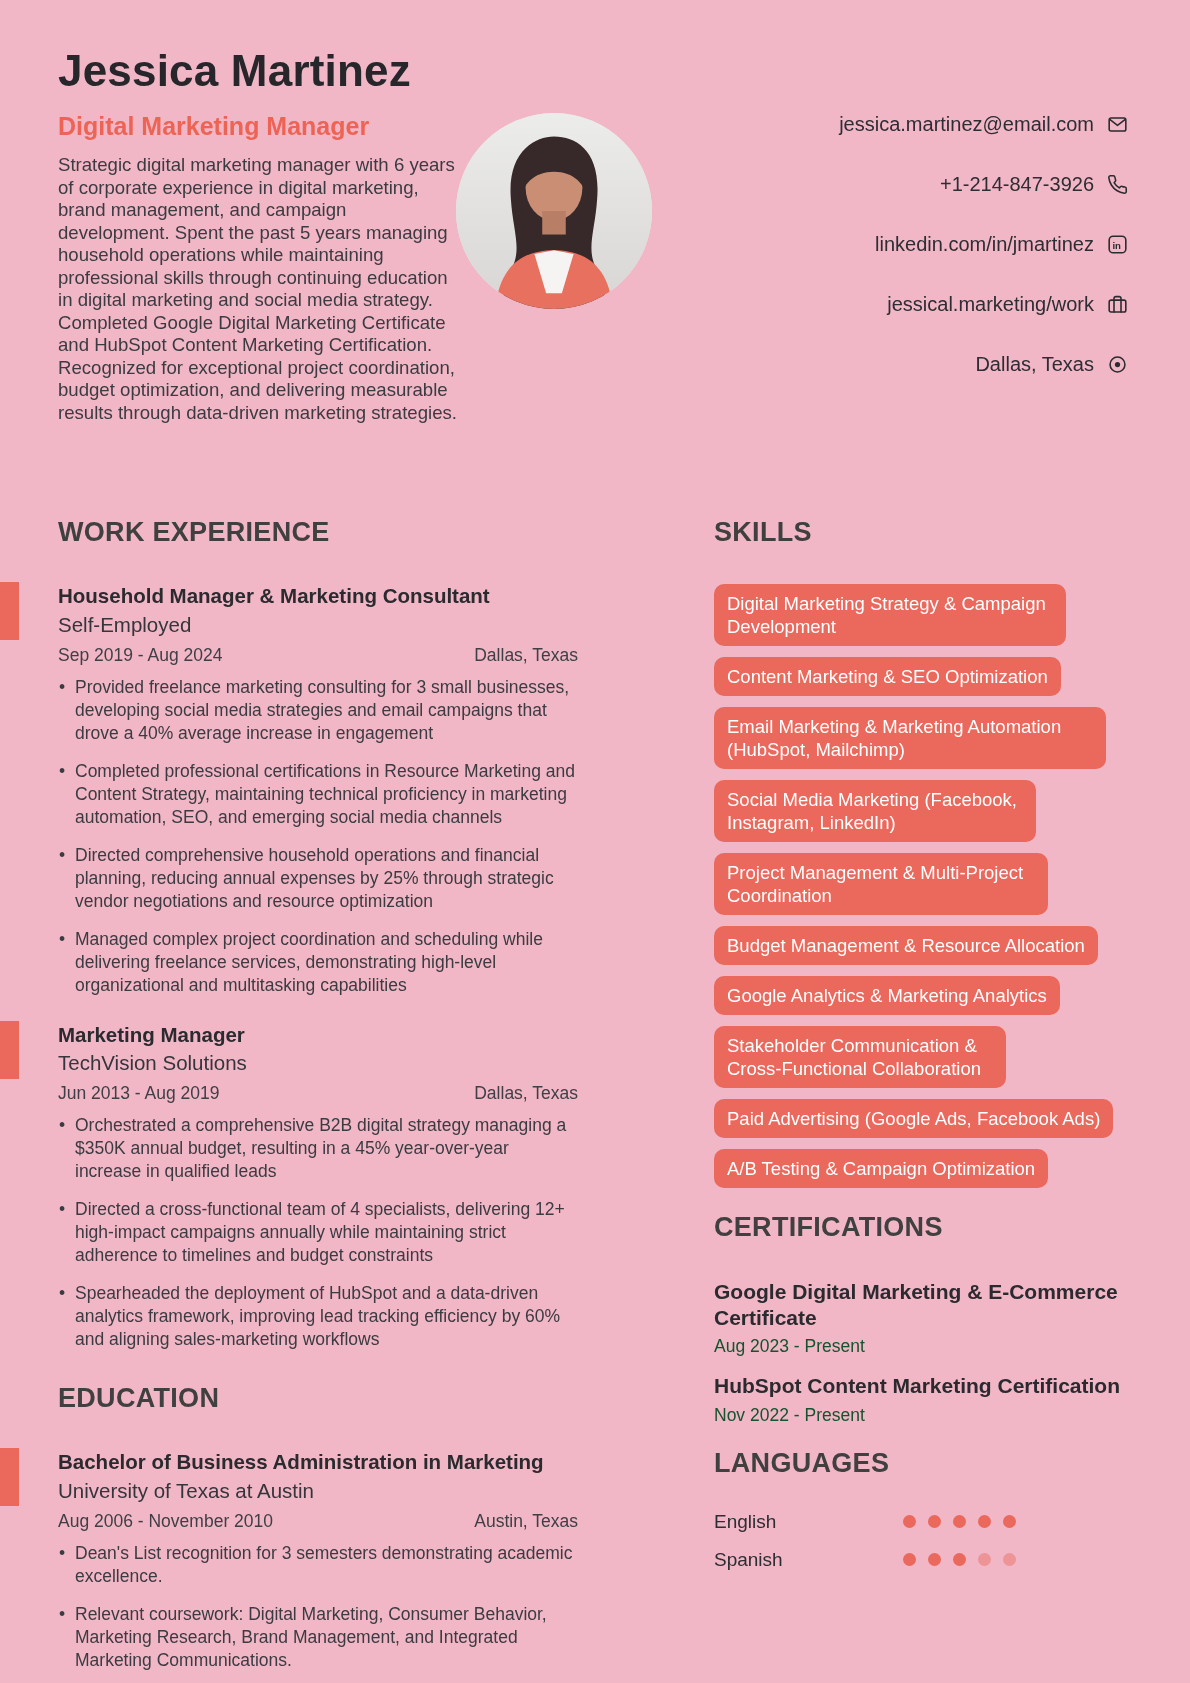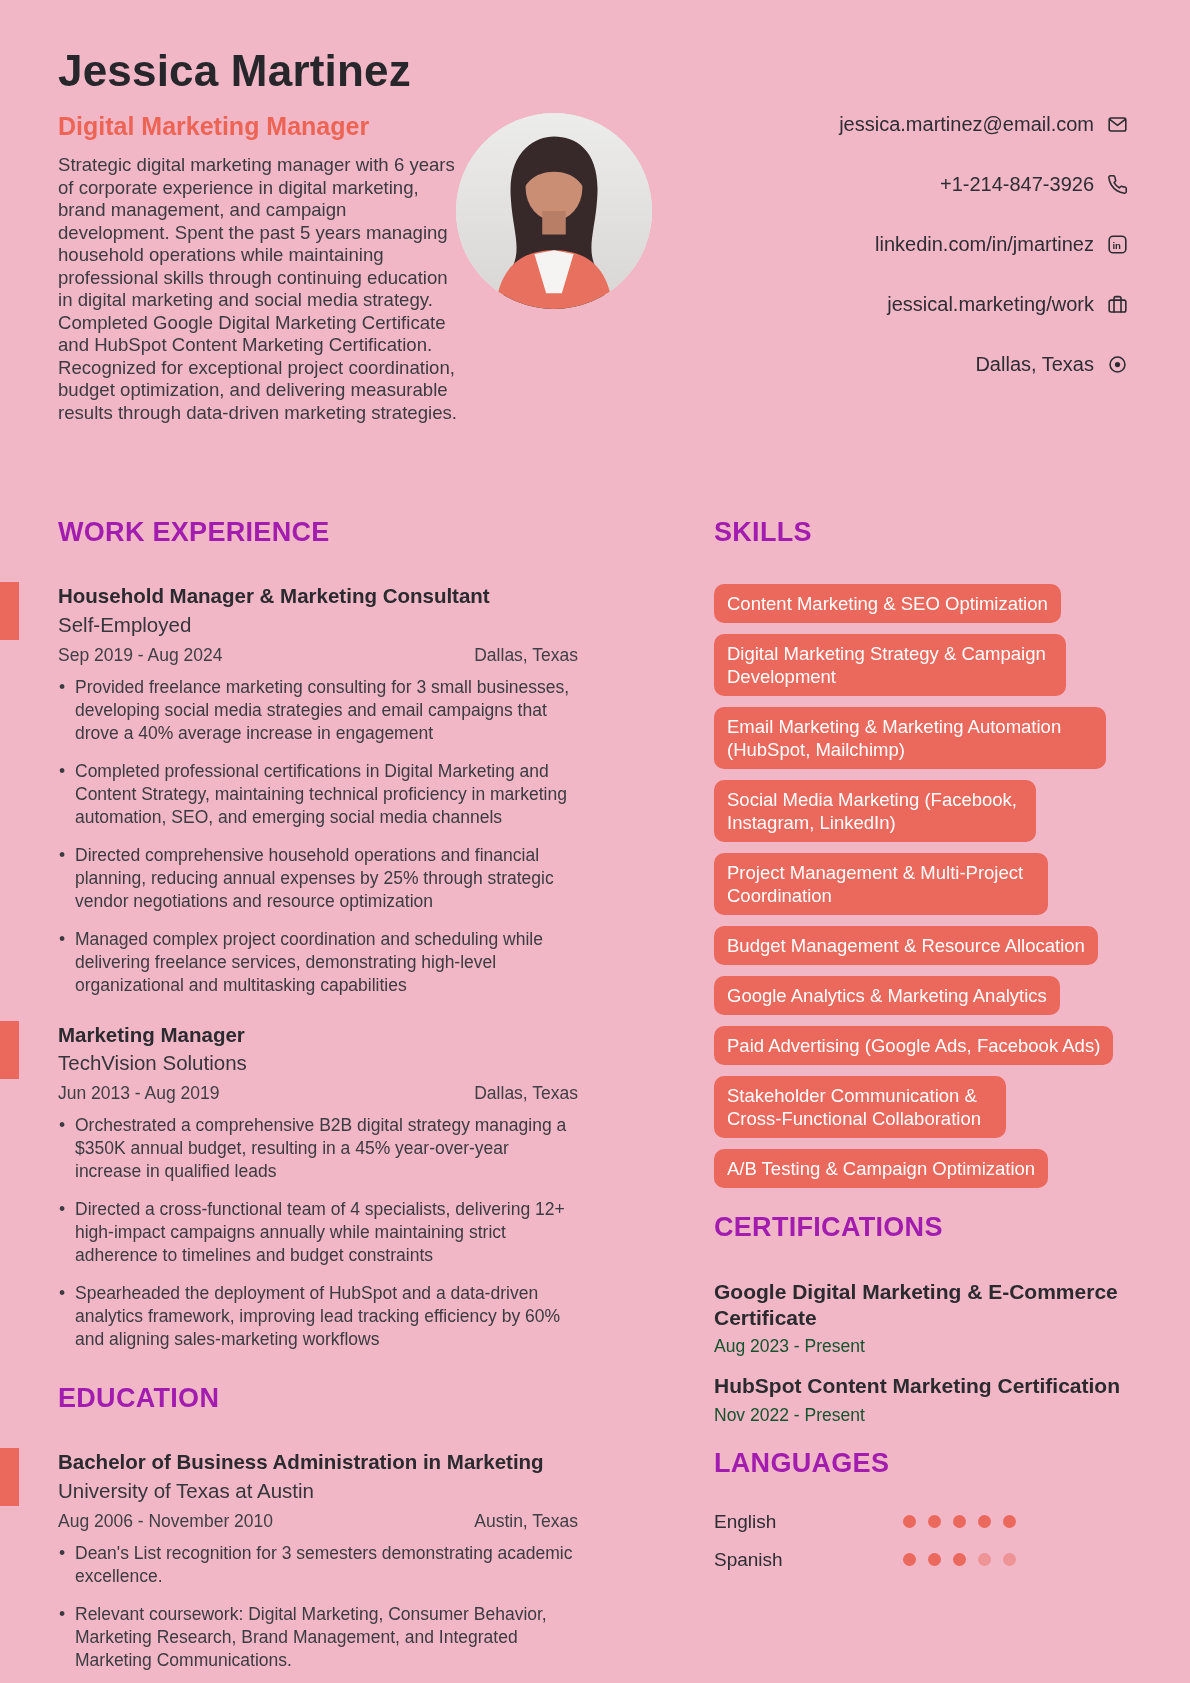--- a/index.html
+++ b/index.html
@@ -18,21 +18,21 @@
   .photo svg { display:block; width:100%; height:100%; }
 
   
   .contact { position:absolute; top:112px; right:62px; list-style:none; }
   .contact li { display:flex; justify-content:flex-end; align-items:center; gap:13px; margin-bottom:36px; font-size:20px; color:#2d2d33; height:24px; }
   .contact svg { width:21px; height:21px; flex:0 0 auto; }
 
   
   .col-left  { position:absolute; left:58px;  top:519px; width:520px; }
   .col-right { position:absolute; left:714px; top:519px; width:433px; }
-  h2 { font-size:27px; font-weight:700; color:#a21caf; letter-spacing:0.3px; line-height:1; margin-bottom:38px; }
+  h2 { font-size:27px; font-weight:700; color:#404040; letter-spacing:0.3px; line-height:1; margin-bottom:38px; }
 
   
   .entry { position:relative; margin-bottom:26px; }
   .edge-marker { position:absolute; left:-58px; top:-2px; width:19px; height:58px; background:#ea685c; }
   .entry h3 { font-size:20.5px; font-weight:700; color:#2a2a2f; line-height:1.15; }
   .company { font-size:20.5px; color:#35353b; margin-top:5px; }
   .meta { display:flex; justify-content:space-between; font-size:17.5px; color:#3f3f45; margin-top:8px; }
   .bullets { list-style:none; margin-top:10px; }
   .bullets li { position:relative; padding-left:17px; font-size:17.5px; line-height:23px; color:#3b3b41; margin-bottom:15px; }
   .bullets li::before { content:"•"; position:absolute; left:1px; top:0; color:#3b3b41; }
@@ -130,21 +130,21 @@
     <article class="entry">
       <div class="edge-marker"></div>
       <h3>Household Manager &amp; Marketing Consultant</h3>
       <div class="company">Self-Employed</div>
       <div class="meta">
         <span>Sep 2019 - Aug 2024</span>
         <span>Dallas, Texas</span>
       </div>
       <ul class="bullets">
         <li>Provided freelance marketing consulting for 3 small businesses, developing social media strategies and email campaigns that drove a 40% average increase in engagement</li>
-        <li>Completed professional certifications in Digital Marketing and Content Strategy, maintaining technical proficiency in marketing automation, SEO, and emerging social media channels</li>
+        <li>Completed professional certifications in Resource Marketing and Content Strategy, maintaining technical proficiency in marketing automation, SEO, and emerging social media channels</li>
         <li>Directed comprehensive household operations and financial planning, reducing annual expenses by 25% through strategic vendor negotiations and resource optimization</li>
         <li>Managed complex project coordination and scheduling while delivering freelance services, demonstrating high-level organizational and multitasking capabilities</li>
       </ul>
     </article>
 
     <article class="entry">
       <div class="edge-marker"></div>
       <h3>Marketing Manager</h3>
       <div class="company">TechVision Solutions</div>
       <div class="meta">
@@ -171,29 +171,29 @@
       <ul class="bullets">
         <li>Dean's List recognition for 3 semesters demonstrating academic excellence.</li>
         <li>Relevant coursework: Digital Marketing, Consumer Behavior, Marketing Research, Brand Management, and Integrated Marketing Communications.</li>
       </ul>
     </article>
   </main>
 
   <aside class="col-right">
     <h2>SKILLS</h2>
     <div class="pills">
+      <div class="pill w1">Digital Marketing Strategy &amp; Campaign Development</div>
       <div class="pill w2">Content Marketing &amp; SEO Optimization</div>
-      <div class="pill w1">Digital Marketing Strategy &amp; Campaign Development</div>
       <div class="pill w4">Email Marketing &amp; Marketing Automation (HubSpot, Mailchimp)</div>
       <div class="pill w3">Social Media Marketing (Facebook, Instagram, LinkedIn)</div>
       <div class="pill w5">Project Management &amp; Multi-Project Coordination</div>
       <div class="pill w6">Budget Management &amp; Resource Allocation</div>
       <div class="pill w7">Google Analytics &amp; Marketing Analytics</div>
+      <div class="pill w9">Stakeholder Communication &amp; Cross-Functional Collaboration</div>
       <div class="pill w8">Paid Advertising (Google Ads, Facebook Ads)</div>
-      <div class="pill w9">Stakeholder Communication &amp; Cross-Functional Collaboration</div>
       <div class="pill w10">A/B Testing &amp; Campaign Optimization</div>
     </div>
 
     <h2>CERTIFICATIONS</h2>
     <div class="cert">
       <h3>Google Digital Marketing &amp; E-Commerce Certificate</h3>
       <div class="cert-date">Aug 2023 - Present</div>
     </div>
     <div class="cert">
       <h3>HubSpot Content Marketing Certification</h3>

